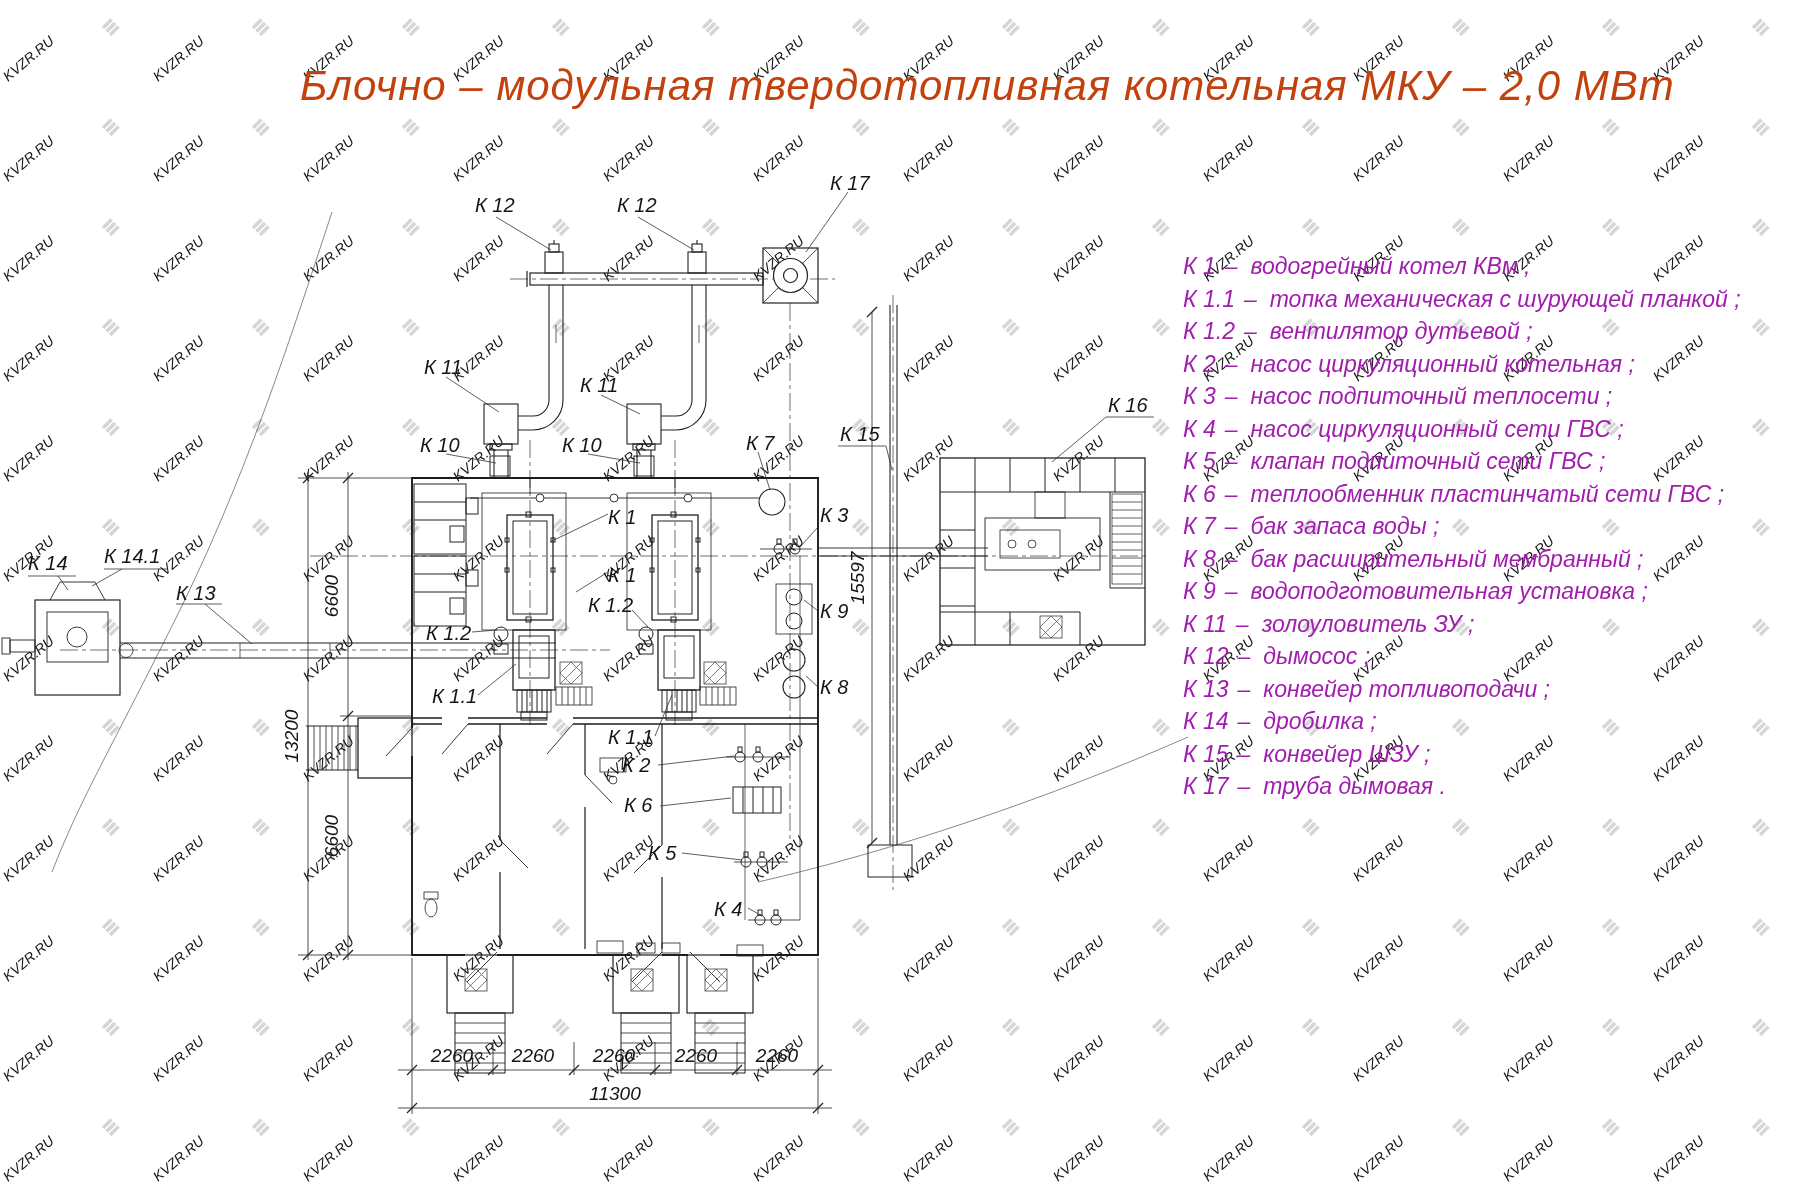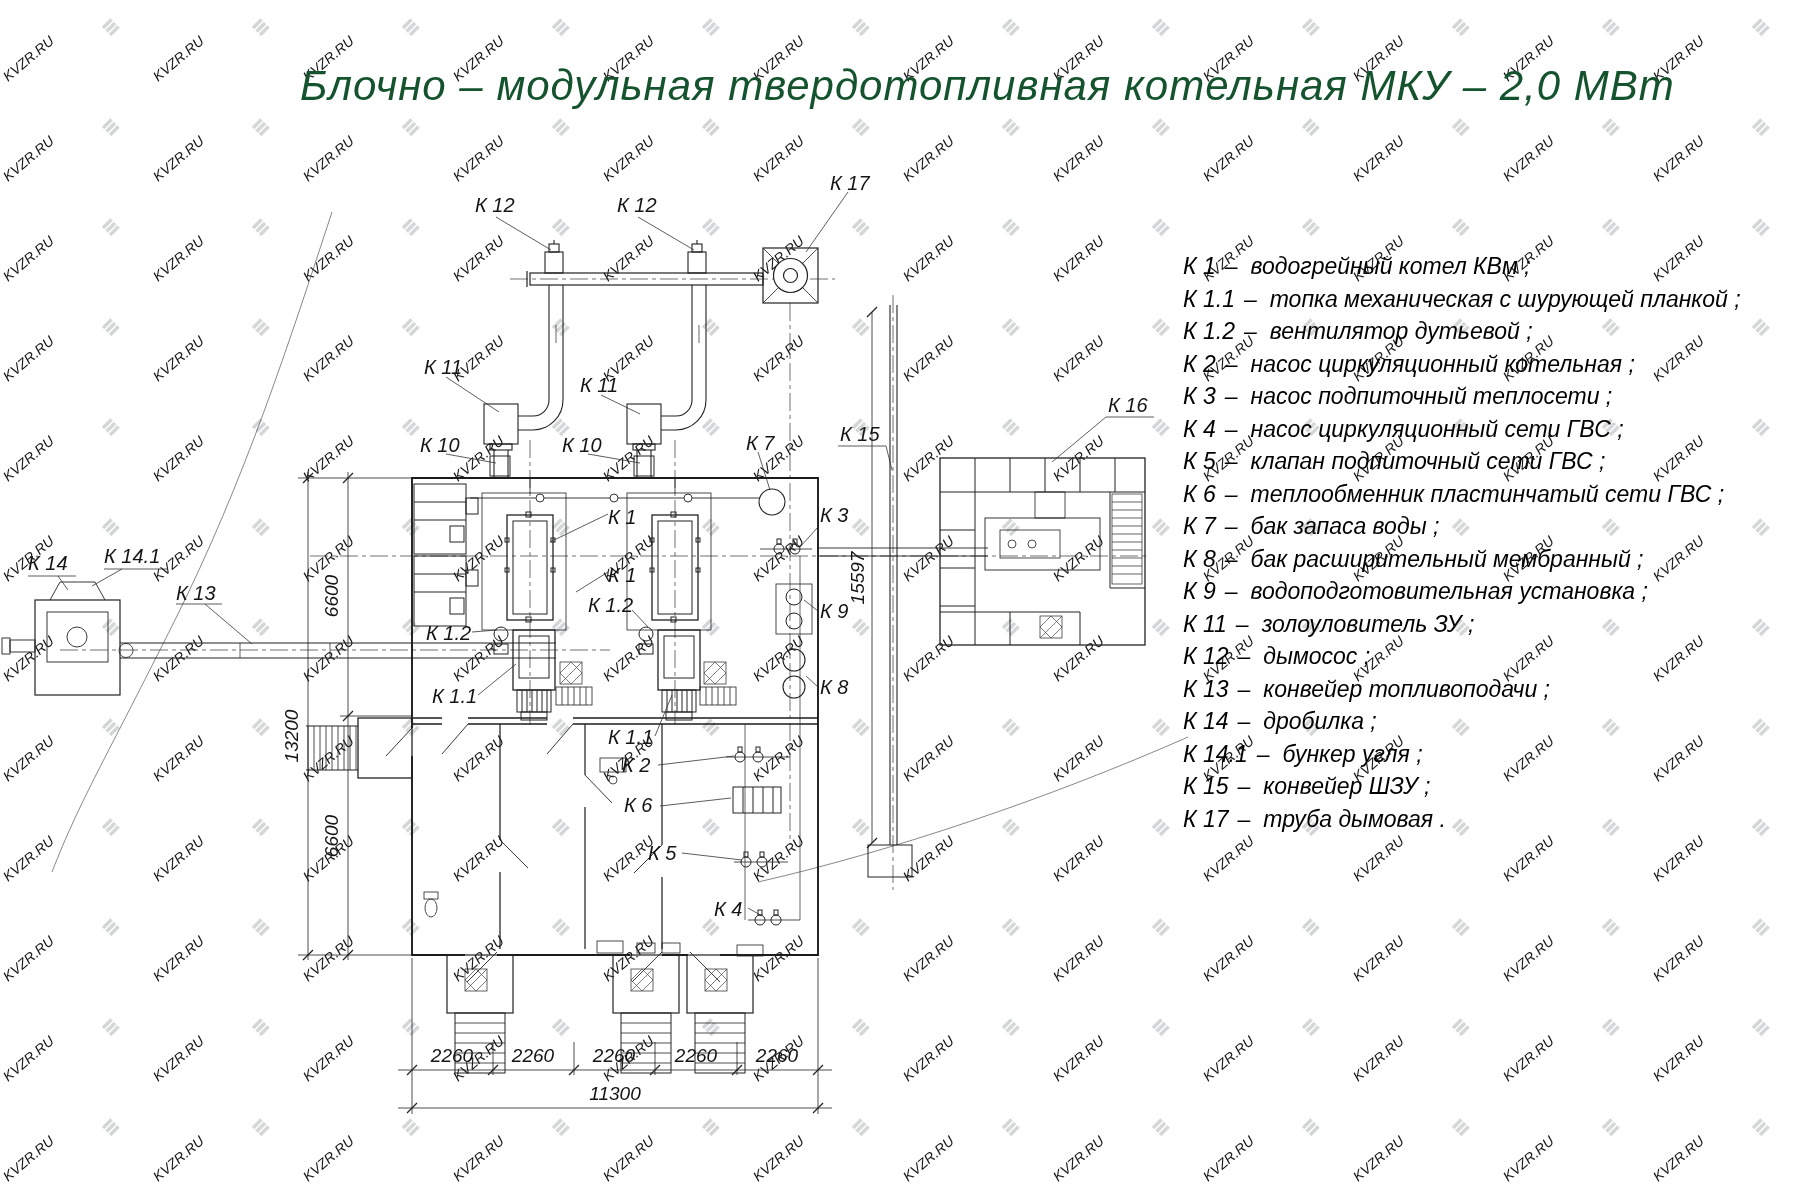--- a/index.html
+++ b/index.html
@@ -1,22 +1,22 @@
 <!DOCTYPE html>
 <html><head>
 <meta charset="utf-8">
 <style>
   html,body{margin:0;padding:0;background:#ffffff;}
   .sheet{position:relative;width:1800px;height:1200px;overflow:hidden;background:#fff;
          font-family:"Liberation Sans",sans-serif;color:#111;}
   .sheet svg{position:absolute;left:0;top:0;}
   .title{position:absolute;left:300px;top:62px;font-size:42px;font-style:italic;
-         letter-spacing:1px;white-space:nowrap;color:#14532d;}
+         letter-spacing:1px;white-space:nowrap;color:#c2410c;}
   .legend{position:absolute;left:1183px;top:250px;font-size:23px;font-style:italic;
-          line-height:32.5px;white-space:nowrap;color:#000000;}
+          line-height:32.5px;white-space:nowrap;color:#a21caf;}
   .lg-line .code{display:inline-block;margin-right:9px;}
   .lg-line .sep{display:inline-block;margin-right:13px;}
   svg text{font-family:"Liberation Sans",sans-serif;font-style:italic;fill:#151515;}
   .t{font-size:20px;}
   .d{font-size:19px;}
 </style>
 </head>
 <body>
 
 <div class="sheet">
@@ -449,18 +449,17 @@
   <div class="lg-line"><span class="code">К 4</span><span class="sep">–</span><span class="desc">насос циркуляционный сети ГВС ;</span></div>
   <div class="lg-line"><span class="code">К 5</span><span class="sep">–</span><span class="desc">клапан подпиточный сети ГВС ;</span></div>
   <div class="lg-line"><span class="code">К 6</span><span class="sep">–</span><span class="desc">теплообменник пластинчатый сети ГВС ;</span></div>
   <div class="lg-line"><span class="code">К 7</span><span class="sep">–</span><span class="desc">бак запаса воды ;</span></div>
   <div class="lg-line"><span class="code">К 8</span><span class="sep">–</span><span class="desc">бак расширительный мембранный ;</span></div>
   <div class="lg-line"><span class="code">К 9</span><span class="sep">–</span><span class="desc">водоподготовительная установка ;</span></div>
   <div class="lg-line"><span class="code">К 11</span><span class="sep">–</span><span class="desc">золоуловитель ЗУ ;</span></div>
   <div class="lg-line"><span class="code">К 12</span><span class="sep">–</span><span class="desc">дымосос ;</span></div>
   <div class="lg-line"><span class="code">К 13</span><span class="sep">–</span><span class="desc">конвейер топливоподачи ;</span></div>
   <div class="lg-line"><span class="code">К 14</span><span class="sep">–</span><span class="desc">дробилка ;</span></div>
-  <div class="lg-line"><span class="code">К 14.1</span><span class="sep">–</span><span class="desc">бункер угля ;</span></div>
   <div class="lg-line"><span class="code">К 15</span><span class="sep">–</span><span class="desc">конвейер ШЗУ ;</span></div>
   <div class="lg-line"><span class="code">К 17</span><span class="sep">–</span><span class="desc">труба дымовая .</span></div>
 </div>
 
 </div>
 
 </body></html>

